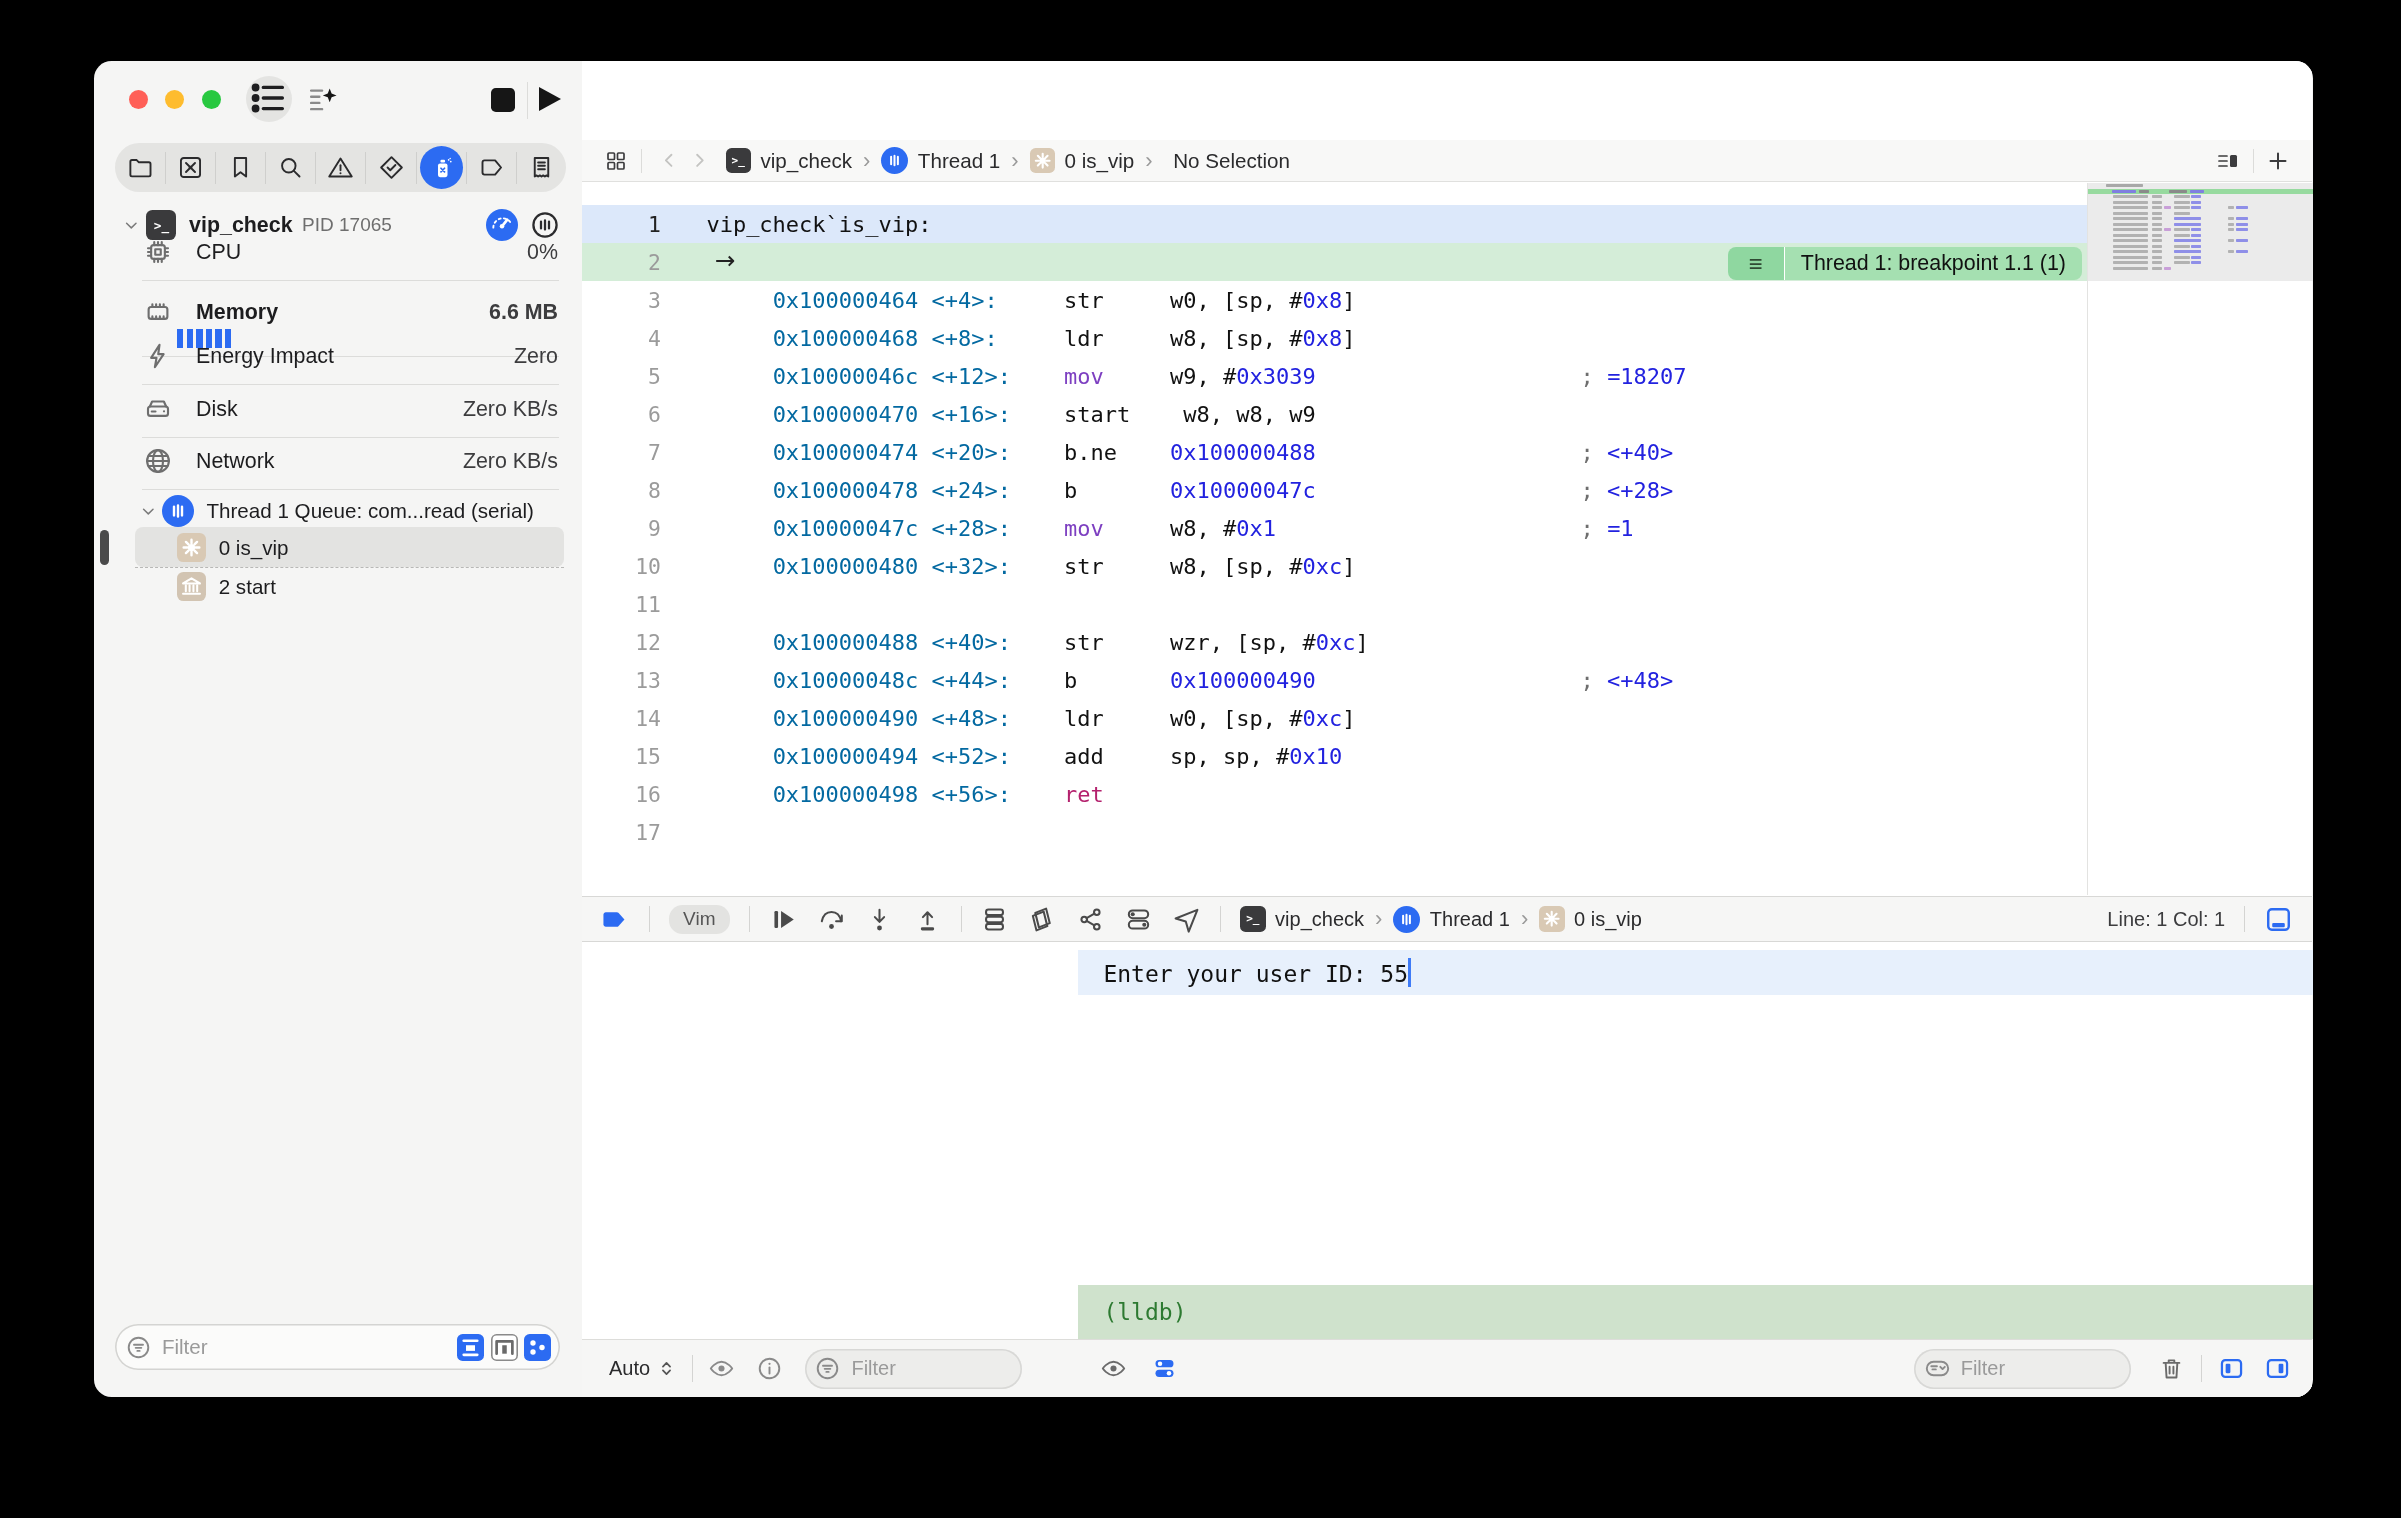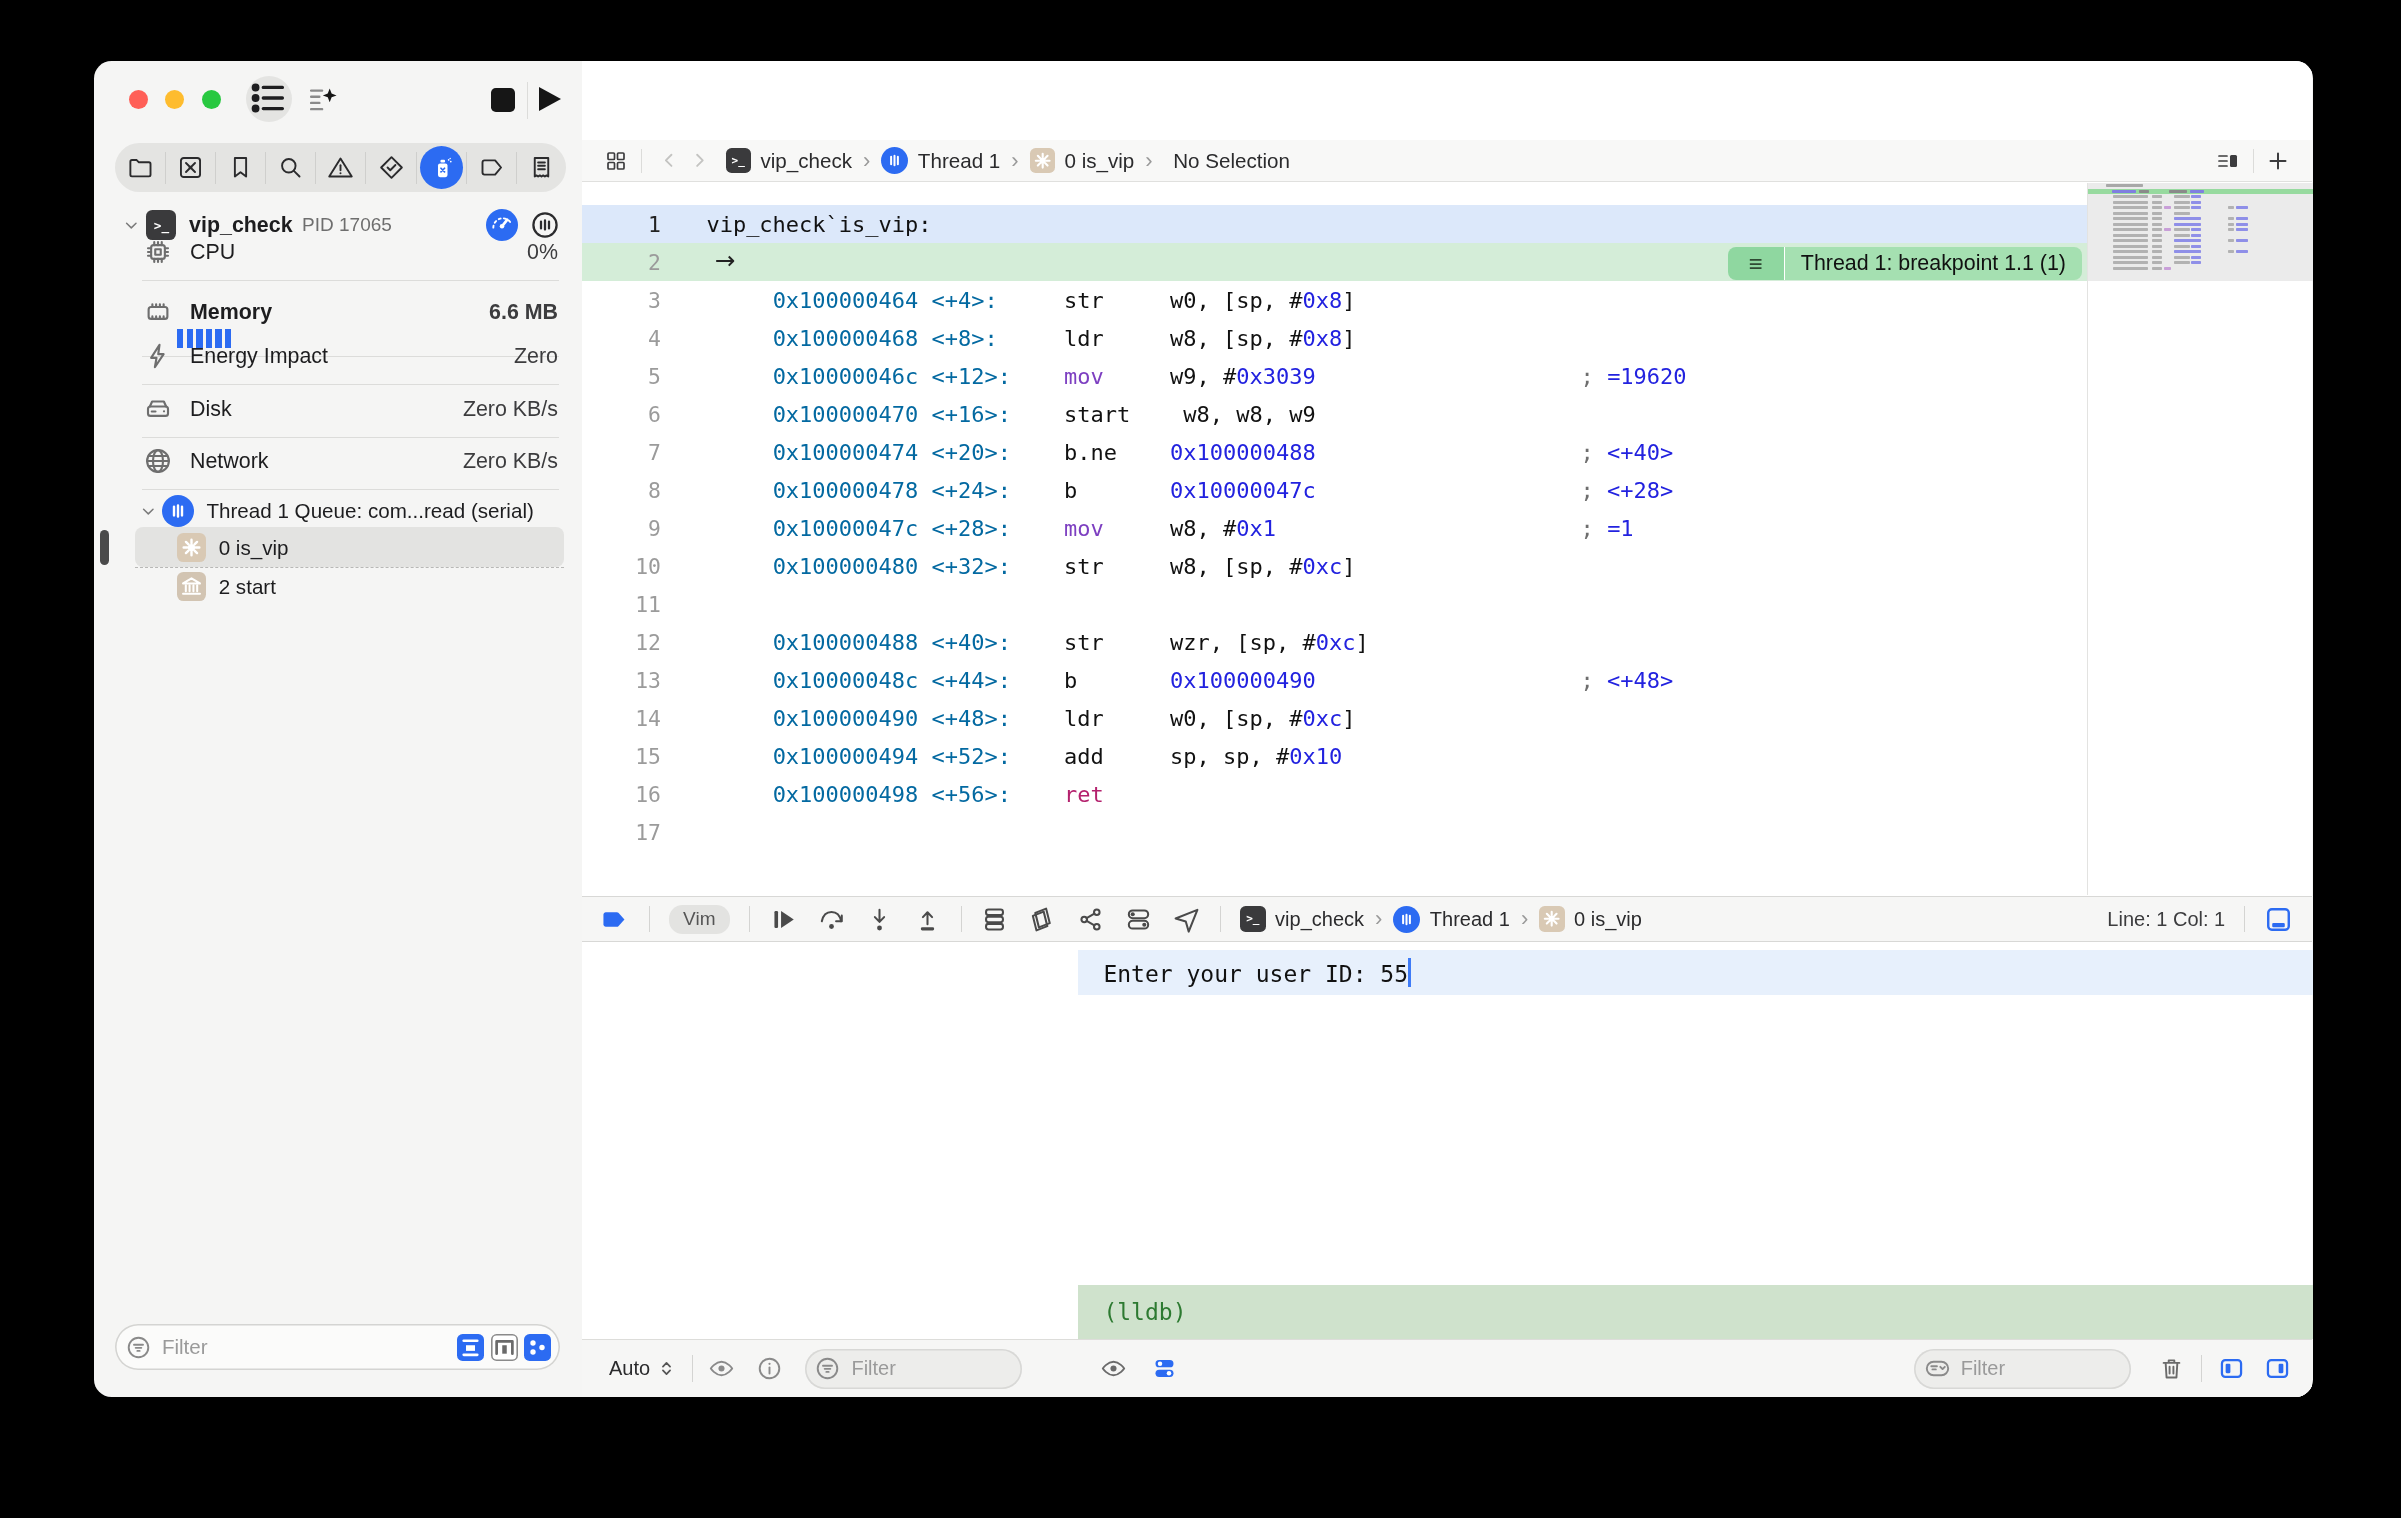--- a/index.html
+++ b/index.html
@@ -34,21 +34,21 @@
   .nav-sel-circle{position:absolute;width:43px;height:43px;border-radius:50%;background:#2c6bf2;display:flex;
     align-items:center;justify-content:center;color:#fff;}
   
   #sidebar{position:absolute;left:0;top:0;width:488px;height:1336px;}
   #vdiv-sidebar{position:absolute;left:488px;top:0;width:0.8px;height:1336px;background:#d8d8d6;}
   .proc-row{position:absolute;left:0;width:488px;display:flex;align-items:center;}
   .chev{width:20.6px;height:20.6px;color:#7a7a7a;}
   .badge-term{width:30px;height:30px;border-radius:6.4px;background:#3a3a3c;color:#fff;display:flex;align-items:center;
     justify-content:center;font-family:"DejaVu Sans Mono",monospace;font-size:12.7px;font-weight:bold;}
   .stat-icon{width:30px;height:30px;color:#6e6e6e;}
-  .stat-label{font-size:21.4px;color:#1d1d1f;margin-left:17px;}
+  .stat-label{font-size:21.4px;color:#1d1d1f;margin-left:23px;}
   .stat-value{font-size:21.4px;color:#3c3c3e;margin-left:auto;margin-right:24px;}
   .stat-sep{position:absolute;left:48px;width:417px;height:0.8px;background:#dcdcda;}
   #mem-bars{position:absolute;left:83px;display:flex;gap:3.2px;}
   #mem-bars i{display:block;width:6.4px;height:19px;background:#2c6bf2;}
   .frame-row{position:absolute;display:flex;align-items:center;}
   .badge-sq{width:29px;height:29px;border-radius:6.4px;display:flex;align-items:center;justify-content:center;color:#fff;}
   .frame-label{font-size:20.6px;color:#1d1d1f;margin-left:12.7px;}
   #frame-sel{position:absolute;left:41px;top:466px;width:429px;height:40px;background:#e3e3e1;border-radius:8px;}
   #frame-dash{position:absolute;left:41px;top:506px;width:429px;border-top:1.6px dashed #b8b8b6;}
   #drag-handle{position:absolute;left:6.4px;top:469px;width:8.7px;height:35px;background:#4a4a4a;border-radius:4.8px;}
@@ -443,21 +443,21 @@
         <div class="code-row">
           <span class="gut">3</span>
           <span class="code-text"><span class="tk-k">     </span><span class="tk-addr">0x100000464 &lt;+4&gt;:     </span><span class="tk-k">str     </span><span class="tk-k">w0, [sp, #</span><span class="tk-b">0x8</span><span class="tk-k">]</span></span>
         </div>
         <div class="code-row">
           <span class="gut">4</span>
           <span class="code-text"><span class="tk-k">     </span><span class="tk-addr">0x100000468 &lt;+8&gt;:     </span><span class="tk-k">ldr     </span><span class="tk-k">w8, [sp, #</span><span class="tk-b">0x8</span><span class="tk-k">]</span></span>
         </div>
         <div class="code-row">
           <span class="gut">5</span>
-          <span class="code-text"><span class="tk-k">     </span><span class="tk-addr">0x10000046c &lt;+12&gt;:    </span><span class="tk-p">mov     </span><span class="tk-k">w9, #</span><span class="tk-b">0x3039</span><span class="tk-sep">                    ; </span><span class="tk-b">=19620</span></span>
+          <span class="code-text"><span class="tk-k">     </span><span class="tk-addr">0x10000046c &lt;+12&gt;:    </span><span class="tk-p">mov     </span><span class="tk-k">w9, #</span><span class="tk-b">0x3039</span><span class="tk-sep">                    ; </span><span class="tk-b">=18207</span></span>
         </div>
         <div class="code-row">
           <span class="gut">6</span>
           <span class="code-text"><span class="tk-k">     </span><span class="tk-addr">0x100000470 &lt;+16&gt;:    </span><span class="tk-k">start    </span><span class="tk-k">w8, w8, w9</span></span>
         </div>
         <div class="code-row">
           <span class="gut">7</span>
           <span class="code-text"><span class="tk-k">     </span><span class="tk-addr">0x100000474 &lt;+20&gt;:    </span><span class="tk-k">b.ne    </span><span class="tk-b">0x100000488</span><span class="tk-sep">                    ; </span><span class="tk-b">&lt;+40&gt;</span></span>
         </div>
         <div class="code-row">

